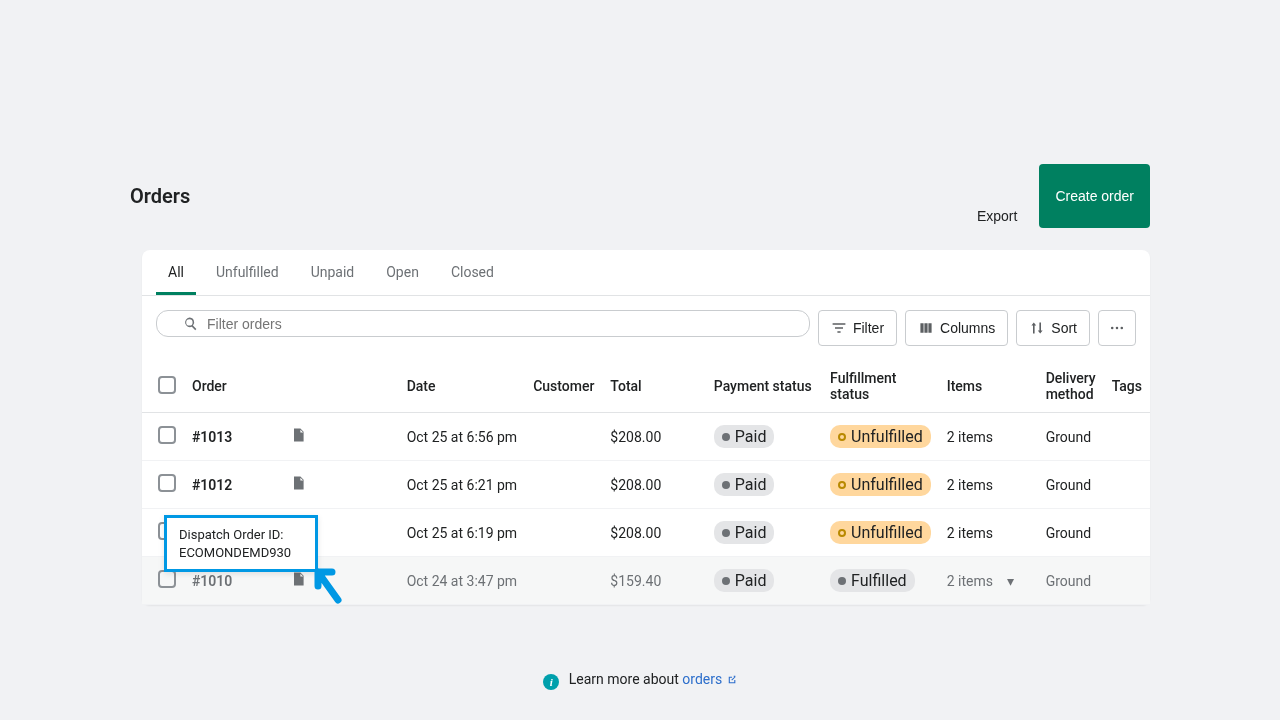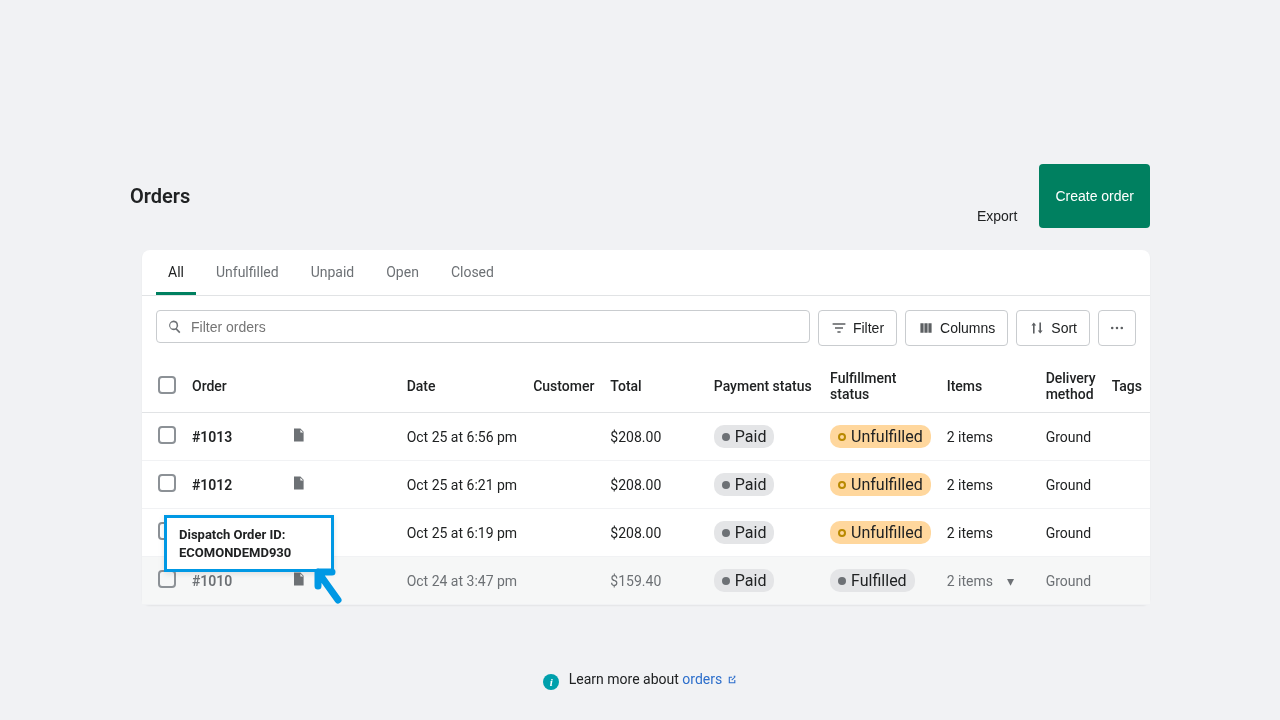--- a/index.html
+++ b/index.html
@@ -75,23 +75,23 @@
   .toolbar {
     display: flex;
     gap: 8px;
     padding: 14px;
   }
   .search-wrap {
     flex: 1;
     display: flex;
     align-items: center;
     border: 1px solid #c9cccf;
-    border-radius: 4px;
-    padding: 0 10px;
-    height: 33px;
+    border-radius: 12px;
+    padding: 0 26px;
+    height: 27px;
     background: #fff;
   }
   .search-wrap input {
     border: none;
     outline: none;
     font-size: 14px;
     flex: 1;
     background: transparent;
   }
   .search-wrap svg { flex-shrink: 0; margin-right: 8px; }
@@ -362,21 +362,21 @@
                 <span class="dot dot-gray"></span>
                 <span>Fulfilled</span>
               </span></td>
           <td><span>2 items</span><span class="chev">▾</span></td>
           <td>Ground</td>
           <td></td>
         </tr>
       </tbody>
     </table>
 
-    <div class="callout" style="left:22px; top:265px; width:170px;font-weight:bold;">
+    <div class="callout" style="left:22px; top:265px; width:154px;">
       <div>Dispatch Order ID:</div>
       <div>ECOMONDEMD930</div>
     </div>
 
     <svg class="arrow" style="left:170px; top:316px;" width="34" height="40" viewBox="0 0 34 40">
       <path d="M26 34 L6 6 L6 20 M6 6 L20 6" stroke="#0098e4" stroke-width="7" fill="none" stroke-linecap="round" stroke-linejoin="round"></path>
     </svg>
 
   </div>
 

